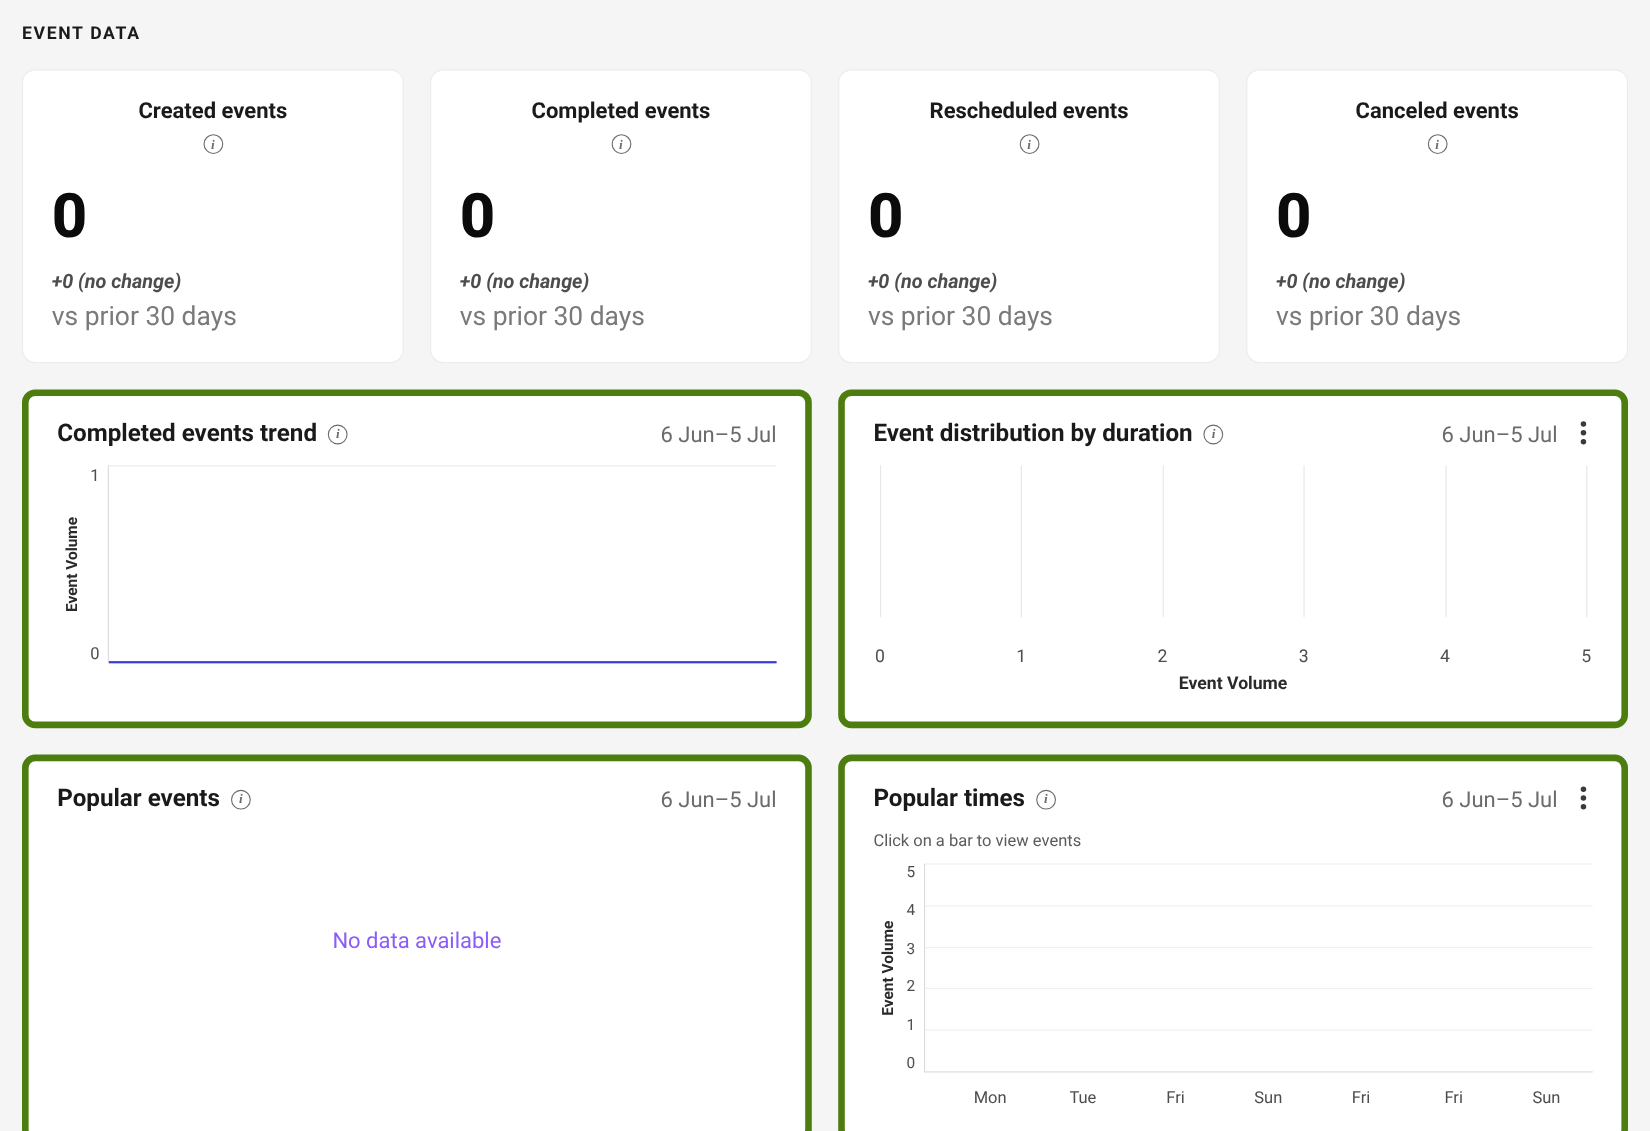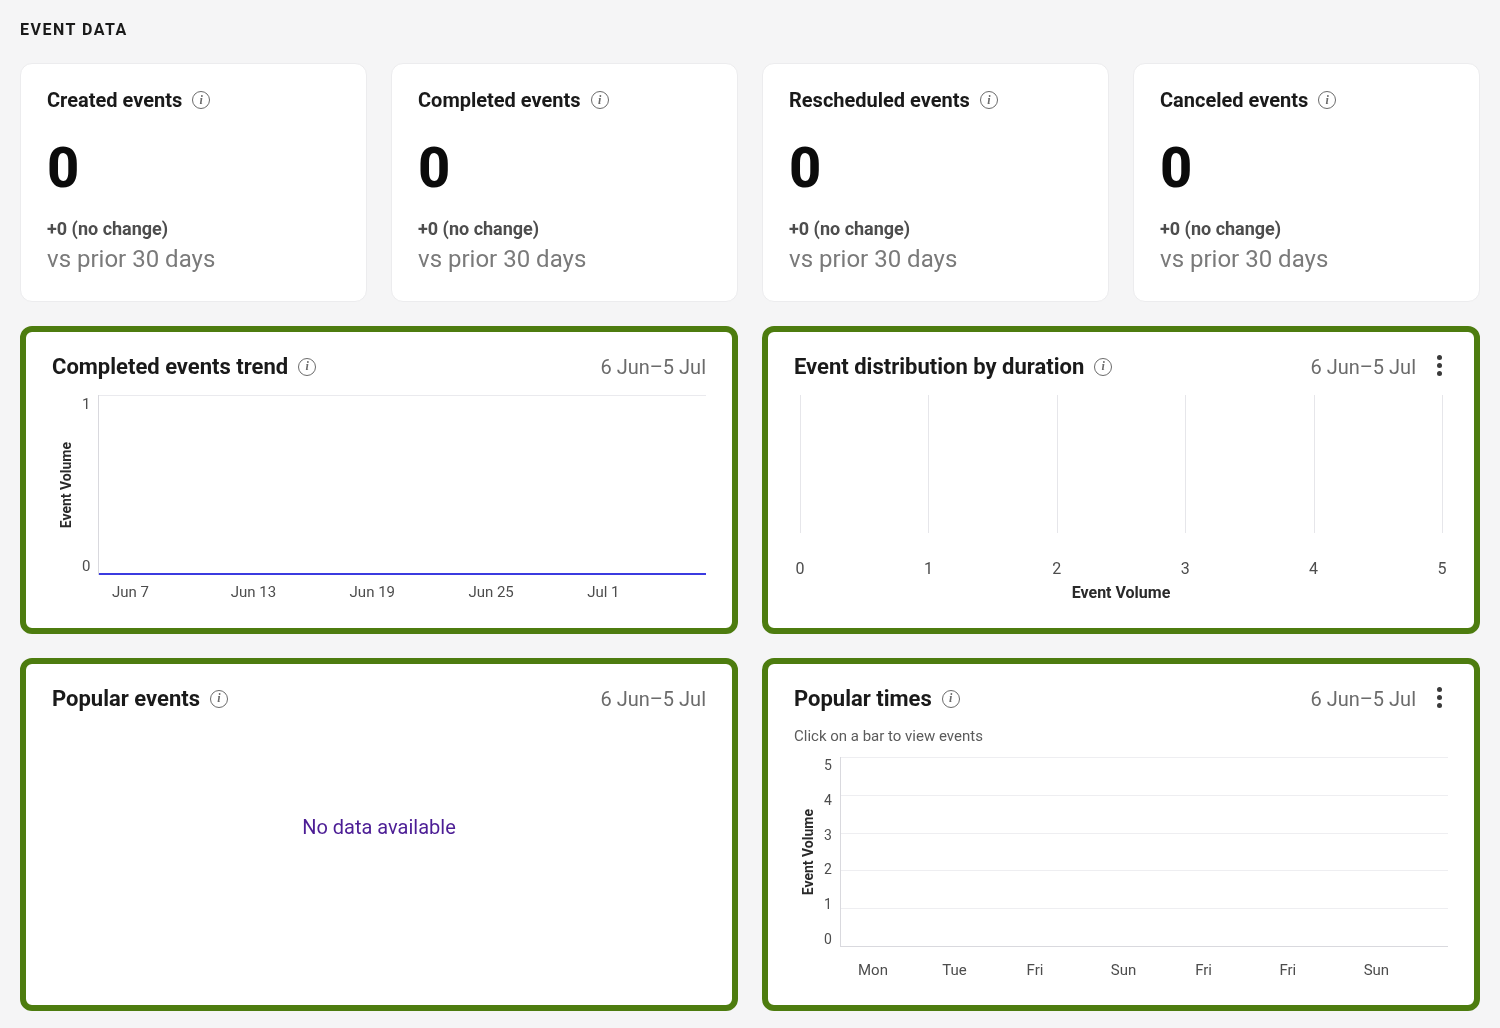--- a/index.html
+++ b/index.html
@@ -26,20 +26,21 @@
   .card {
     background: #fff;
     border: 1px solid #ececee;
     border-radius: 12px;
     padding: 24px 26px 28px 26px;
   }
   .card-title-row {
     display: flex;
     align-items: center;
     gap: 10px;
+    flex-direction: column;
   }
   .card-title {
     font-size: 20px;
     font-weight: 700;
     color: #1a1a1a;
   }
   .info-icon {
     width: 18px;
     height: 18px;
     border: 1.8px solid #6b6b6b;
@@ -61,20 +62,21 @@
     line-height: 1;
     margin-top: 28px;
     margin-bottom: 22px;
     color: #0b0b0b;
   }
   .stat-delta {
     font-size: 18px;
     font-weight: 700;
     color: #4d4d4d;
     margin-bottom: 6px;
+    font-style: italic;
   }
   .stat-compare {
     font-size: 24px;
     color: #7a7a7a;
   }
   .chart-grid {
     display: grid;
     grid-template-columns: 1fr 1fr;
     gap: 24px;
     margin-bottom: 24px;
@@ -214,21 +216,21 @@
     color: #2a2a2a;
     margin-top: 28px;
   }
   
   .empty-center {
     display: flex;
     align-items: center;
     justify-content: center;
     height: 200px;
     font-size: 20px;
-    color: #4c1d95;
+    color: #8b5cf6;
   }
   
   .times-chart {
     display: flex;
     height: 190px;
   }
   .times-plot {
     flex: 1;
     display: flex;
     margin-left: 8px;
@@ -254,21 +256,21 @@
   }
   .times-x-ticks {
     display: flex;
     padding-left: 64px;
     font-size: 15px;
     color: #4d4d4d;
     margin-top: 14px;
   }
   .times-x-ticks span {
     flex: 1;
-    text-align: left;
+    text-align: center;
   }
 </style>
 </head>
 <body>
 
 <div class="section-title">EVENT DATA</div>
 
 <div class="stat-grid">
 
   <div class="card">
@@ -332,27 +334,20 @@
           <div class="trend-y-ticks">
             <span>1</span>
             <span>0</span>
           </div>
           <div class="trend-area">
             <div class="trend-grid-top"></div>
             <div class="trend-baseline"></div>
             <div class="trend-line"></div>
           </div>
         </div>
-      </div>
-      <div class="trend-x-ticks">
-        <span>Jun 7</span>
-        <span>Jun 13</span>
-        <span>Jun 19</span>
-        <span>Jun 25</span>
-        <span>Jul 1</span>
       </div>
     </div>
   </div>
 
   <div class="chart-card">
     <div class="chart-header">
       <div class="chart-header-left">
         <span class="chart-title">Event distribution by duration</span>
         <span class="info-icon">i</span>
       </div>

